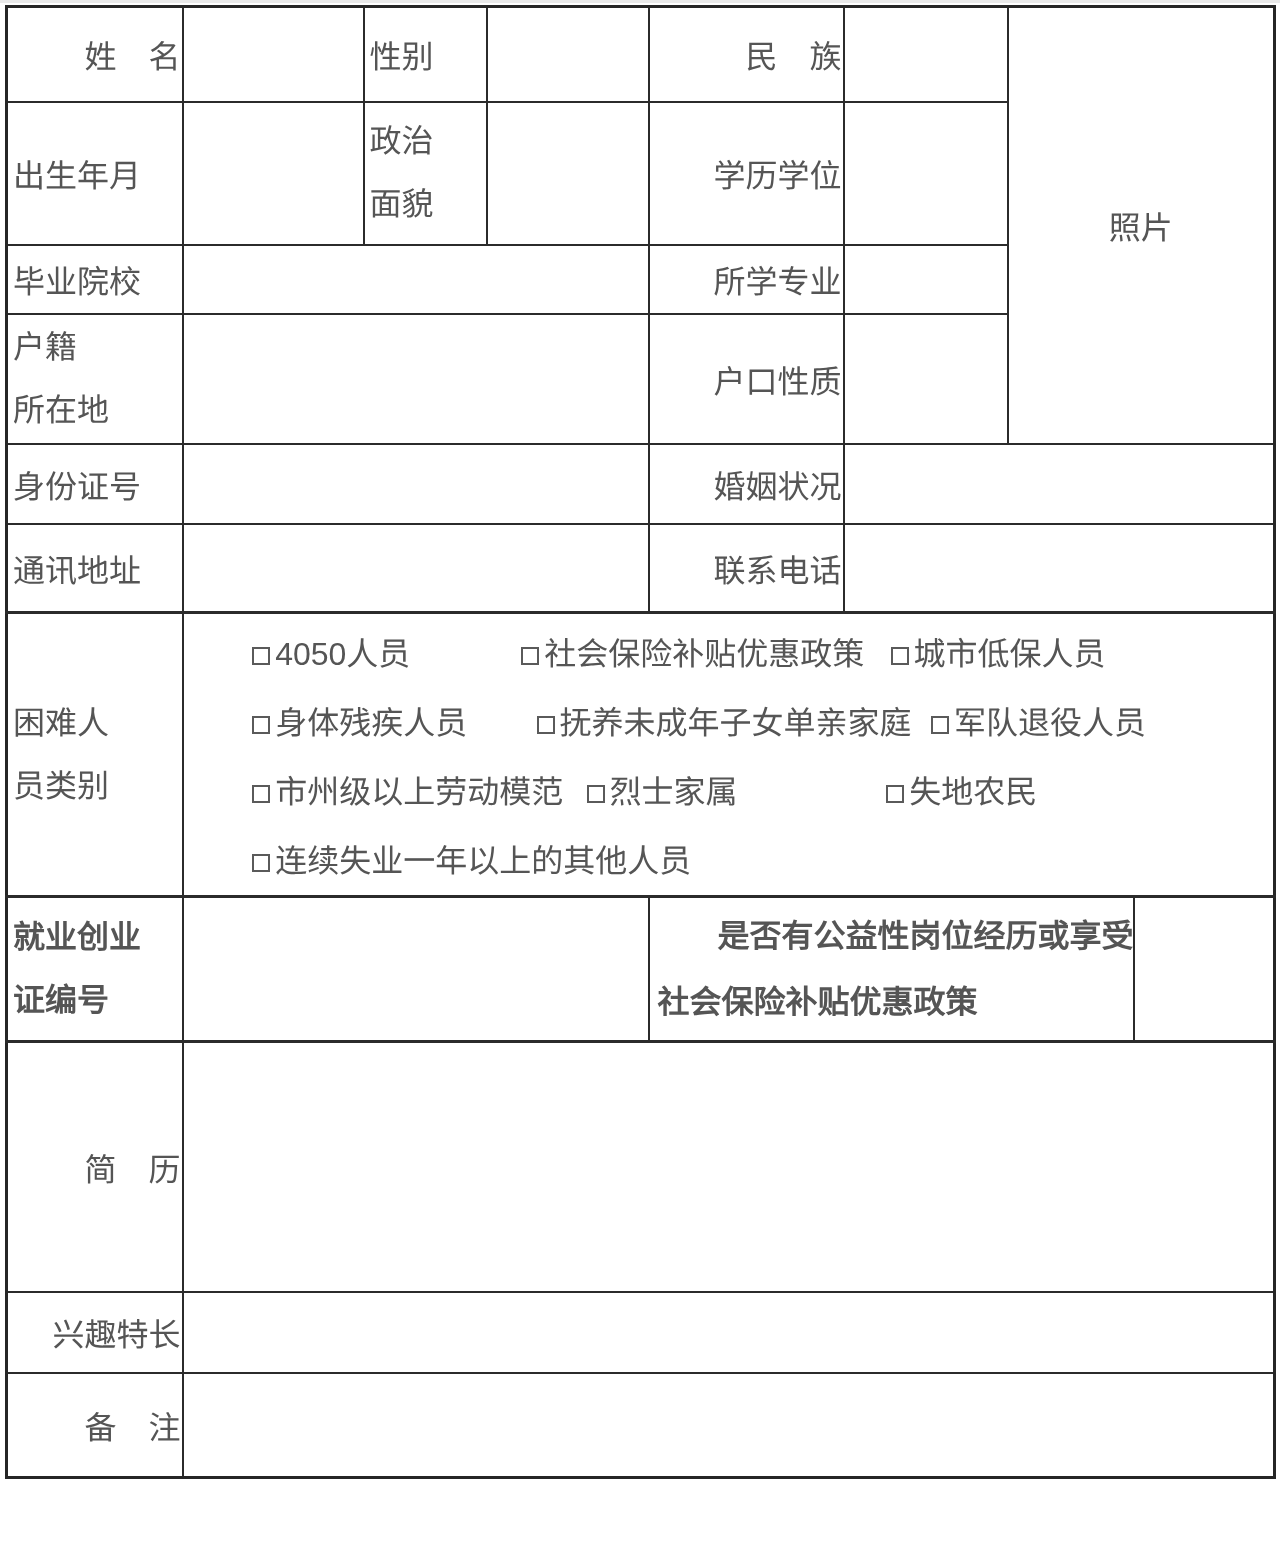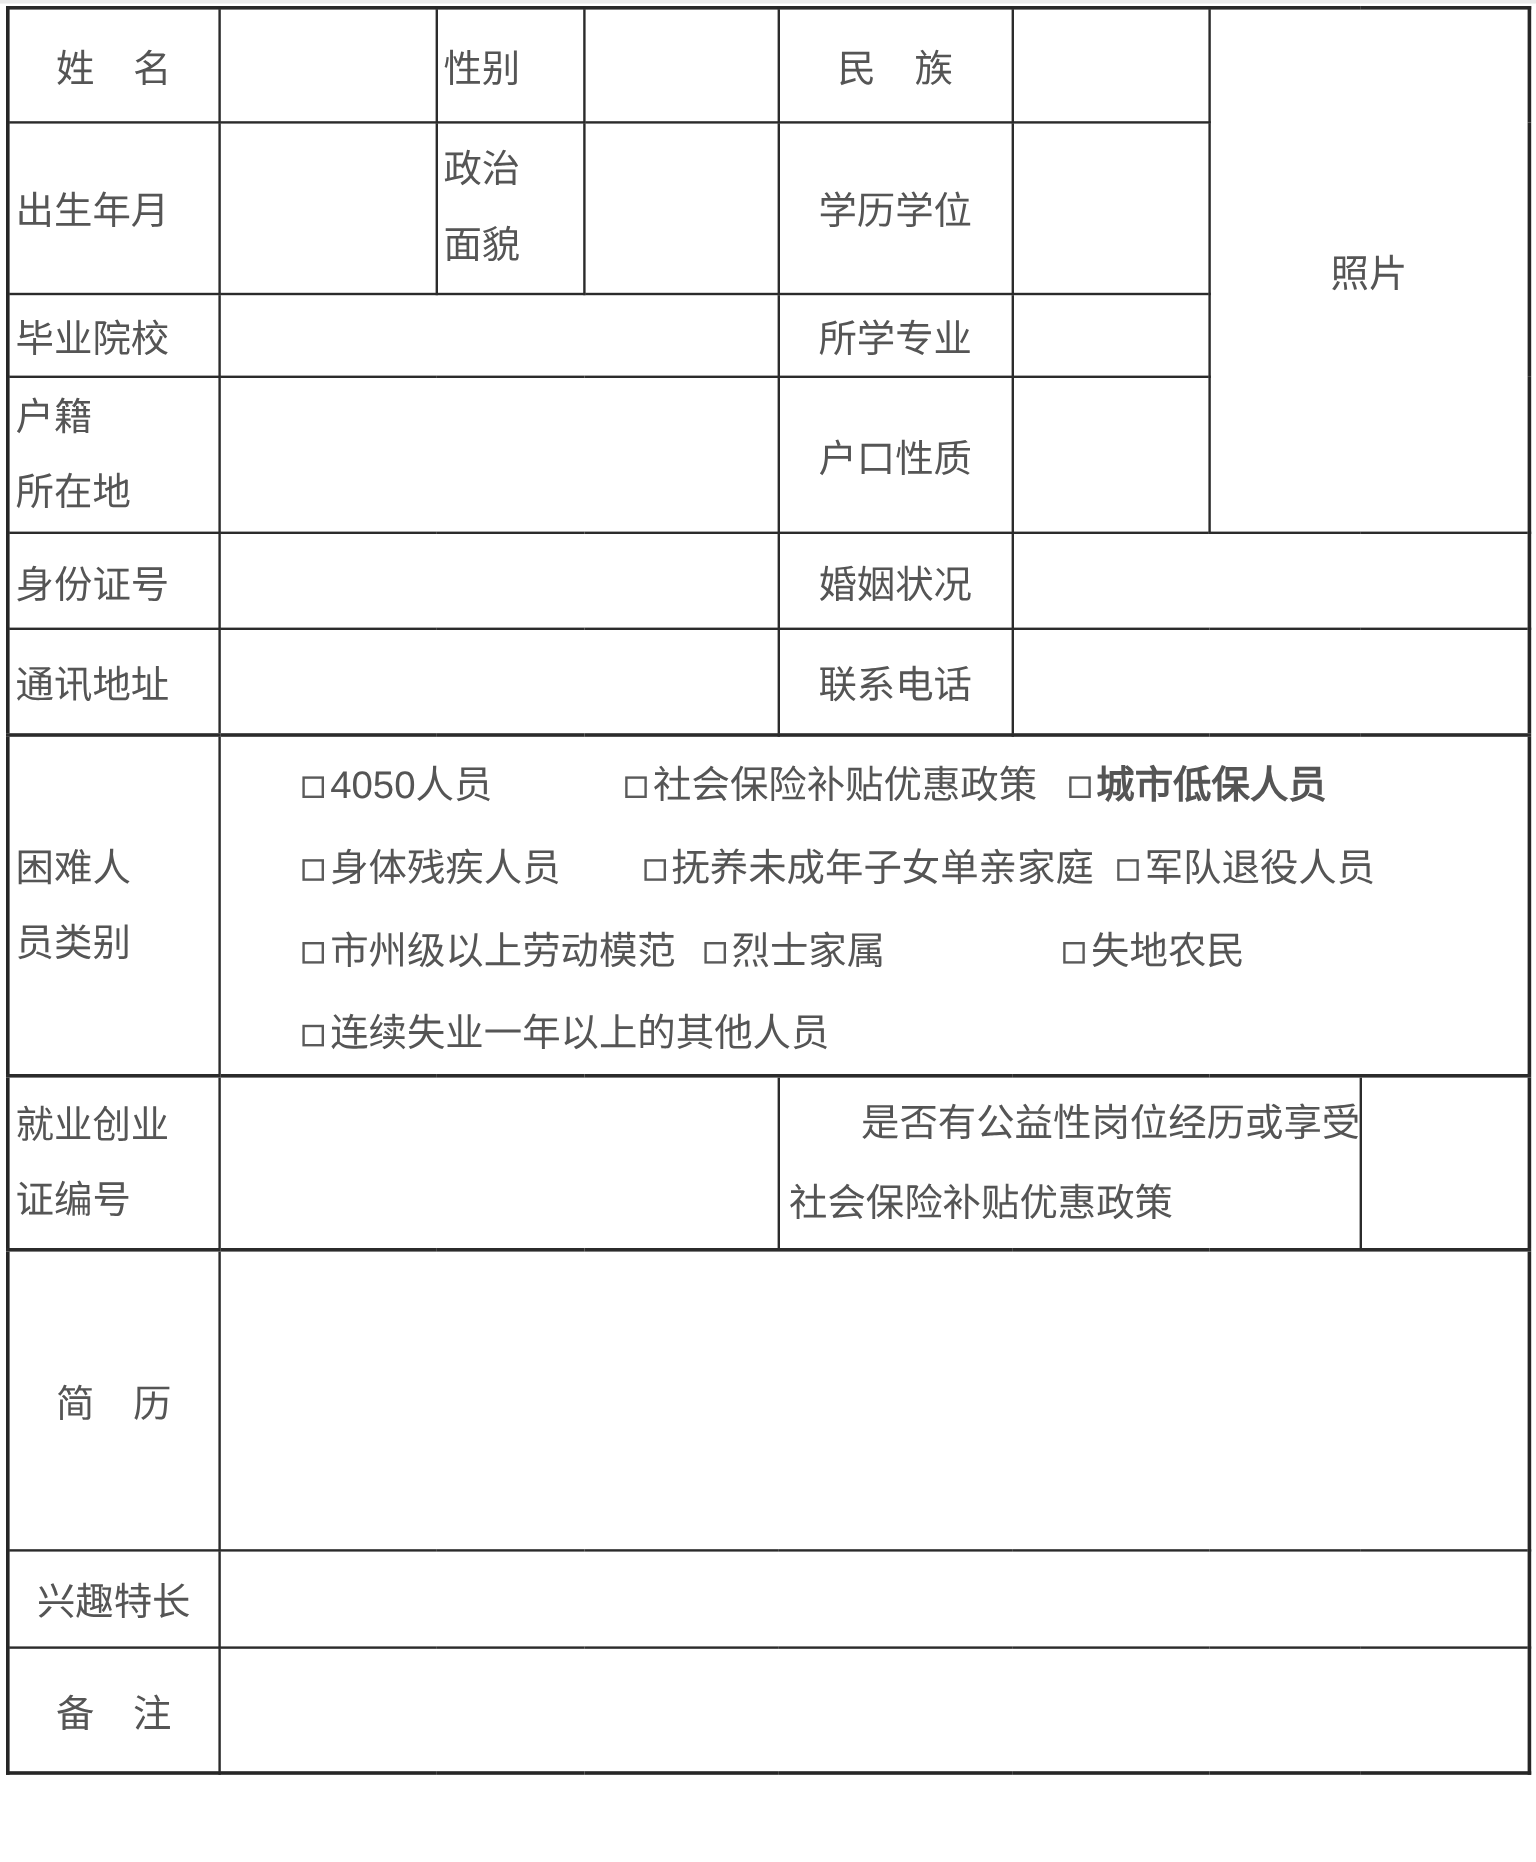--- a/index.html
+++ b/index.html
@@ -6,38 +6,38 @@
   body{width:1280px;height:1552px;position:relative;font-family:"Liberation Sans",sans-serif;}
   .top-strip{position:absolute;top:0;left:0;width:100%;height:3px;background:#e9e9e9;}
   .sheet{position:absolute;top:5px;left:5px;}
   table{border-collapse:collapse;table-layout:fixed;width:1268px;}
   td{border:2px solid #2b2b2b;color:#555555;font-size:32px;vertical-align:middle;
      overflow:hidden;box-sizing:border-box;}
   table{border:3px solid #262626;}
   
   .r1 td{height:95px;}  .r2 td{height:143px;} .r3 td{height:69px;}
   .r4 td{height:110px;} .r5 td{height:80px;}  .r6 td{height:89px;}
-  .r7 td{height:284px;} .r8 td{height:145px;} .r9 td{height:250px;}
+  .r7 td{height:284px;} .r8 td{height:145px;font-weight:bold;} .r9 td{height:250px;}
   .r10 td{height:81px;}.r11 td{height:105px;}
   
-  .lab-c{text-align:center;border-radius:31px;}
+  .lab-c{text-align:right;border-radius:31px;}
   .lab-l{text-align:left;padding-left:5px;margin-top:44px;}
   .multi{white-space:pre;line-height:63px;}
   .photo-cell{text-align:center;}
   
   .r7 td{border-top-width:3px;}
   .r8 td{border-top-width:3px;border-bottom-width:3px;}
   
   .cb-cell{padding:0;}
   .cb-wrap{display:flex;flex-direction:column;justify-content:space-evenly;height:100%;}
   .cb-line{position:relative;height:64px;}
   .cb-item{position:absolute;top:50%;transform:translateY(-50%);white-space:nowrap;}
   .cb-box{display:inline-block;width:14px;height:14px;border:2px solid #5a5a5a;
           margin-right:5px;vertical-align:baseline;}
-  .p-a{left:6.3%;}  .p1-b{left:31.0%;} .p1-c{left:64.9%;font-weight:bold;}
+  .p-a{left:6.3%;}  .p1-b{left:31.0%;} .p1-c{left:64.9%;}
   .p2-b{left:32.4%;} .p2-c{left:68.6%;}
   .p3-b{left:37.0%;} .p3-c{left:64.5%;}
   
   .question{white-space:pre;line-height:66px;text-indent:60px;text-align:left;
             padding-left:8px;}
 </style>
 </head>
 <body>
 
 <div class="top-strip"></div>

